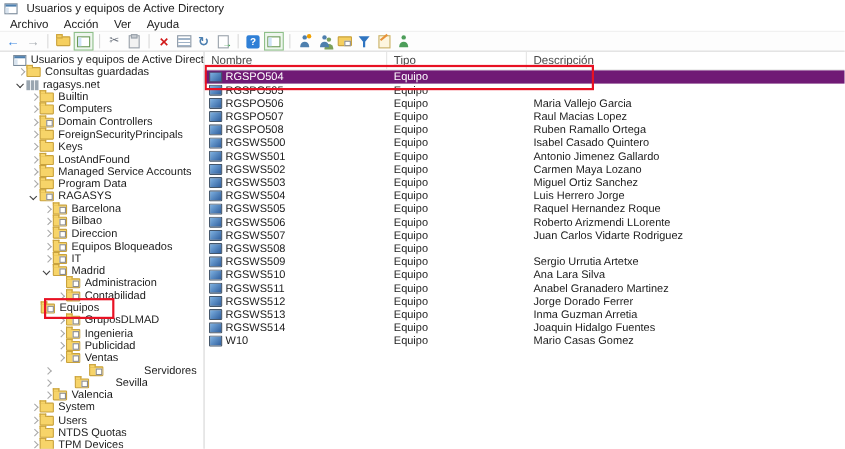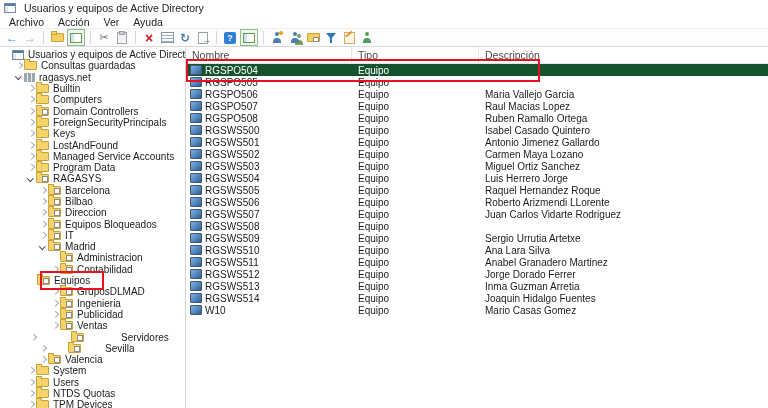--- a/index.html
+++ b/index.html
@@ -76,21 +76,21 @@
   .list{flex:1 1 auto;position:relative;overflow:hidden;}
   .lheader{height:16px;display:flex;align-items:center;color:#4a4a4a;border-bottom:1px solid #e5e5e5;}
   .hcell{border-right:1px solid #e5e5e5;height:100%;display:flex;align-items:center;padding-left:6px;box-sizing:border-box;text-decoration:underline;}
   .hc-name{width:166px;flex:0 0 auto;}
   .hc-type{width:127px;flex:0 0 auto;}
   .hc-desc{flex:1 1 auto;border-right:none;}
   .lrow{height:12px;display:flex;align-items:center;font-size:10px;}
   .lrow .c-name{width:166px;flex:0 0 auto;display:flex;align-items:center;gap:3px;padding-left:4px;box-sizing:border-box;overflow:hidden;}
   .lrow .c-type{width:127px;flex:0 0 auto;padding-left:6px;box-sizing:border-box;}
   .lrow .c-desc{flex:1 1 auto;padding-left:6px;box-sizing:border-box;margin-top:24px;}
-  .lrow.sel{background:#14532d;color:#fff;}
+  .lrow.sel{background:#701a75;color:#fff;}
   .ic-computer{width:10px;height:8px;flex:0 0 auto;border:1px solid #44566a;background:linear-gradient(135deg,#7fb2e2,#2f5f9e);border-radius:1px;position:relative;}
   
   .annot{position:absolute;border:2px solid #e81123;pointer-events:none;z-index:5;background:transparent;}
   #annot-row{left:0;top:12px;width:350px;height:19px;}
   #annot-tree{left:40px;top:224px;width:60px;height:15px;}
 </style>
 </head>
 <body>
 
 <div class="titlebar">
@@ -255,21 +255,21 @@
       <div class="trow" style="padding-left: 50px;">
         <span class="chev chev-closed"></span>
         <span class="tico ic-ou"></span>
         <span class="tlabel">Publicidad</span>
       </div>
       <div class="trow" style="padding-left: 50px;">
         <span class="chev chev-closed"></span>
         <span class="tico ic-ou"></span>
         <span class="tlabel">Ventas</span>
       </div>
-      <div class="trow" style="padding-left: 28px; gap: 33px;">
+      <div class="trow" style="padding-left: 38px; gap: 33px;">
         <span class="chev chev-closed"></span>
         <span class="tico ic-ou"></span>
         <span class="tlabel">Servidores</span>
       </div>
       <div class="trow" style="padding-left: 38px; gap: 20px;">
         <span class="chev chev-closed"></span>
         <span class="tico ic-ou"></span>
         <span class="tlabel">Sevilla</span>
       </div>
       <div class="trow" style="padding-left: 38px;">

